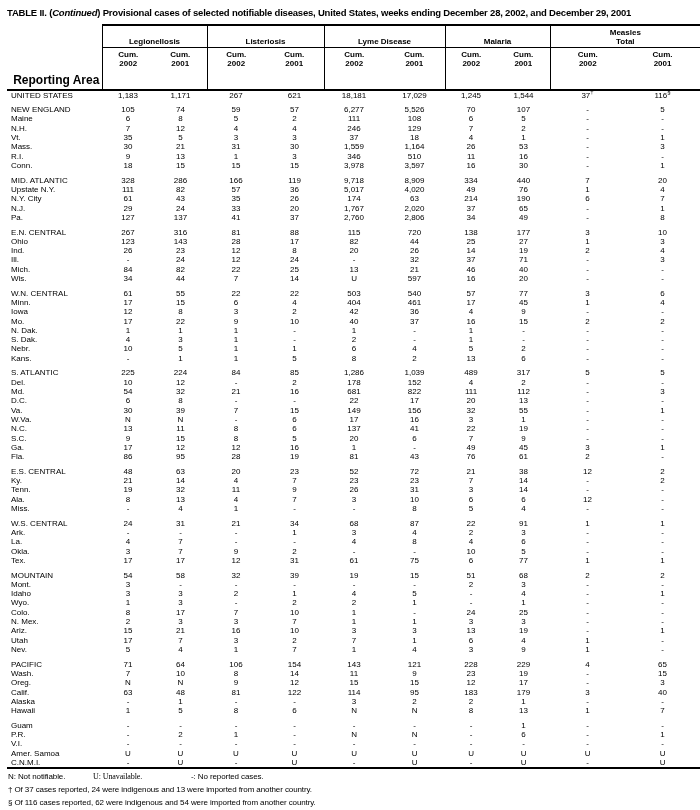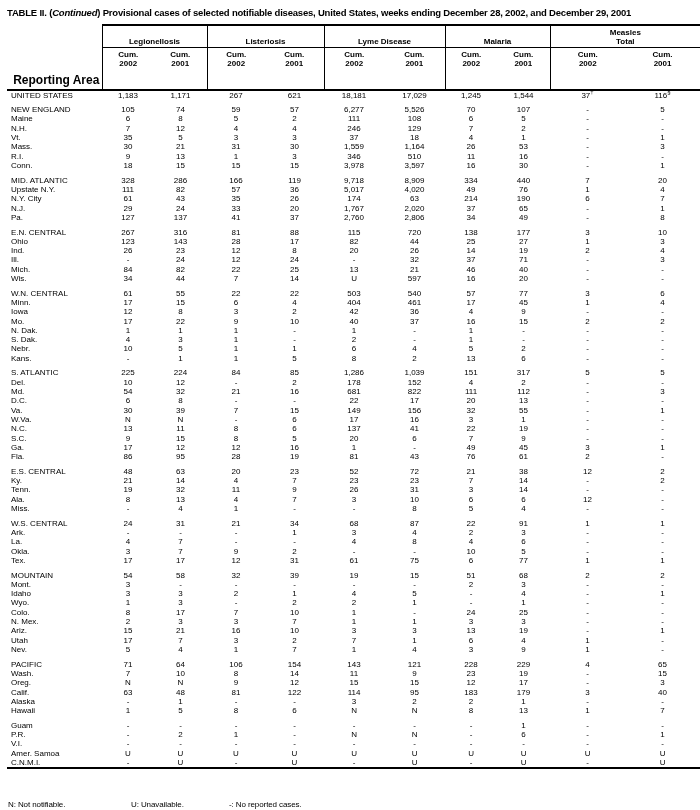--- a/index.html
+++ b/index.html
@@ -13,22 +13,22 @@
   th.area-h{text-align:center;vertical-align:bottom;border-bottom:2px solid #000;padding:0 0 2px 4px;font-size:12px;}
   th.grp{vertical-align:bottom;border-top:2px solid #000;border-bottom:1px solid #000;border-left:1px solid #000;
          line-height:9px;padding:2px 0 1px 0;margin-top:28px;}
   th.sub{border-bottom:2px solid #000;line-height:9px;padding:2px 0 21px 0;}
   th.gb{border-left:1px solid #000;}
   tbody td{font-size:8px;line-height:9.3px;height:9.3px;padding:0;text-align:center;white-space:nowrap;overflow:hidden;}
   tbody td.area{text-align:left;padding-left:4px;}
   tr.gap td{height:5.4px;line-height:5.4px;font-size:1px;}
   sup{font-size:6px;line-height:0;vertical-align:super;}
   .foot{font-size:8px;line-height:9.8px;margin-top:3px;padding-left:1px;letter-spacing:-0.1px;}
-  .legend span.l1{display:inline-block;width:123px;margin-top:28px;}
-  .legend span.l2{display:inline-block;width:98px;}
+  .legend span.l1{display:inline-block;width:85px;}
+  .legend span.l2{display:inline-block;width:98px;font-family:Liberation Serif, serif;}
 </style>
 </head>
 <body>
 
 <div class="page">
 
   <div class="title"><span>TABLE II. (</span><span class="cont">Continued</span><span>) Provisional cases of selected notifiable diseases, United States, weeks ending December 28, 2002, and December 29, 2001</span></div>
 
   <table class="dtable">
     <colgroup>
@@ -434,21 +434,21 @@
           <td colspan="11"></td>
         </tr>
         <tr>
           <td class="area">S. ATLANTIC</td>
           <td>225</td>
           <td>224</td>
           <td>84</td>
           <td>85</td>
           <td>1,286</td>
           <td>1,039</td>
-          <td>151</td>
+          <td>489</td>
           <td>317</td>
           <td>5</td>
           <td>5</td>
         </tr>
         <tr>
           <td class="area">Del.</td>
           <td>10</td>
           <td>12</td>
           <td>-</td>
           <td>2</td>
@@ -967,15 +967,16 @@
           <td>U</td>
           <td>-</td>
           <td>U</td>
         </tr>
       </tbody>
   </table>
 
   <div class="foot legend">
     <span class="l1">N: Not notifiable.</span><span class="l2">U: Unavailable.</span><span>-: No reported cases.</span>
   </div>
+  <div class="foot">† Of 37 cases reported, 24 were indigenous and 13 were imported from another country.</div>
   <div class="foot">§ Of 116 cases reported, 62 were indigenous and 54 were imported from another country.</div>
 
 </div>
 
 </body></html>

